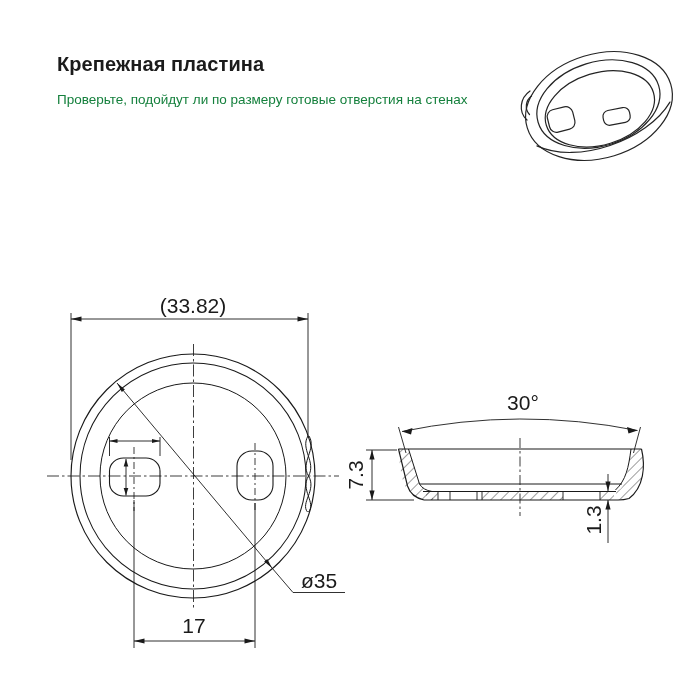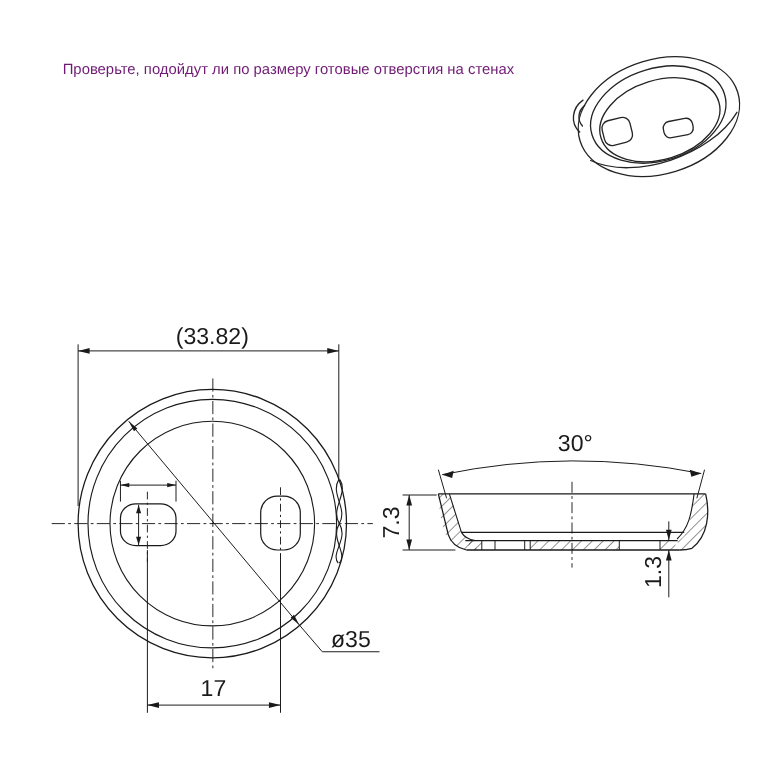--- a/index.html
+++ b/index.html
@@ -5,32 +5,33 @@
   html,body{margin:0;padding:0;}
   body{
     width:700px;height:700px;position:relative;background:#ffffff;
     font-family:"Liberation Sans","DejaVu Sans",sans-serif;
     overflow:hidden;
   }
   .header{position:absolute;left:57px;top:53px;width:420px;}
   .page-title{
     font-size:20px;font-weight:700;color:#1b1b1b;letter-spacing:.1px;margin:0 0 14px 0;
   }
-  .page-subtitle{font-size:13.5px;line-height:19px;color:#701a75;margin:0;}
+  .page-subtitle{font-size:13.5px;line-height:19px;color:#15803d;margin:0;}
   .drawing-svg{position:absolute;left:0;top:0;}
   svg text{
     font-family:"Liberation Sans","DejaVu Sans",sans-serif;
     fill:#1a1a1a;
   }
   .dim-text{font-size:21px;}
 </style>
 </head>
 <body>
 
 <div class="header">
+  <h1 class="page-title">Крепежная пластина</h1>
   <p class="page-subtitle">
     <span>Проверьте, подойдут ли по размеру готовые отверстия на стенах</span><br>
   </p>
 </div>
 
 <svg class="drawing-svg" width="700" height="700" viewBox="0 0 700 700">
   <defs>
     <pattern id="hatch" width="7" height="7" patternUnits="userSpaceOnUse" patternTransform="rotate(45)">
       <line x1="0" y1="0" x2="0" y2="7" stroke="#1a1a1a" stroke-width="0.85"></line>
     </pattern>

